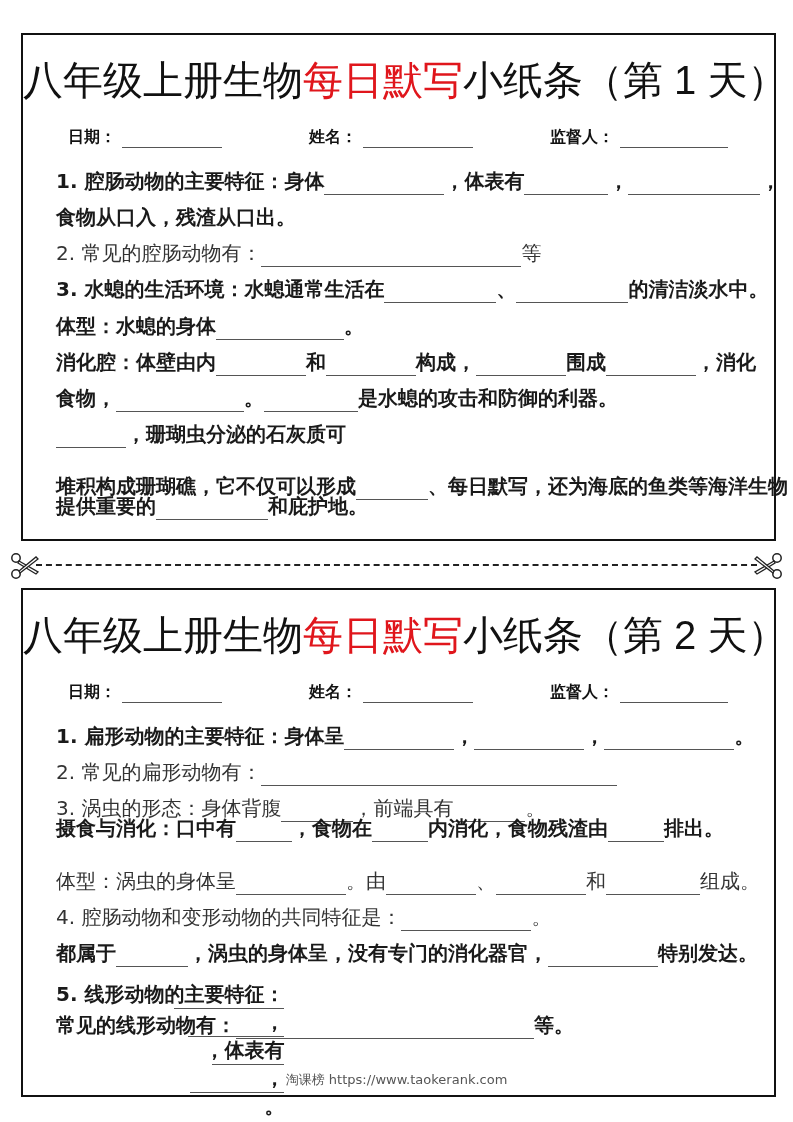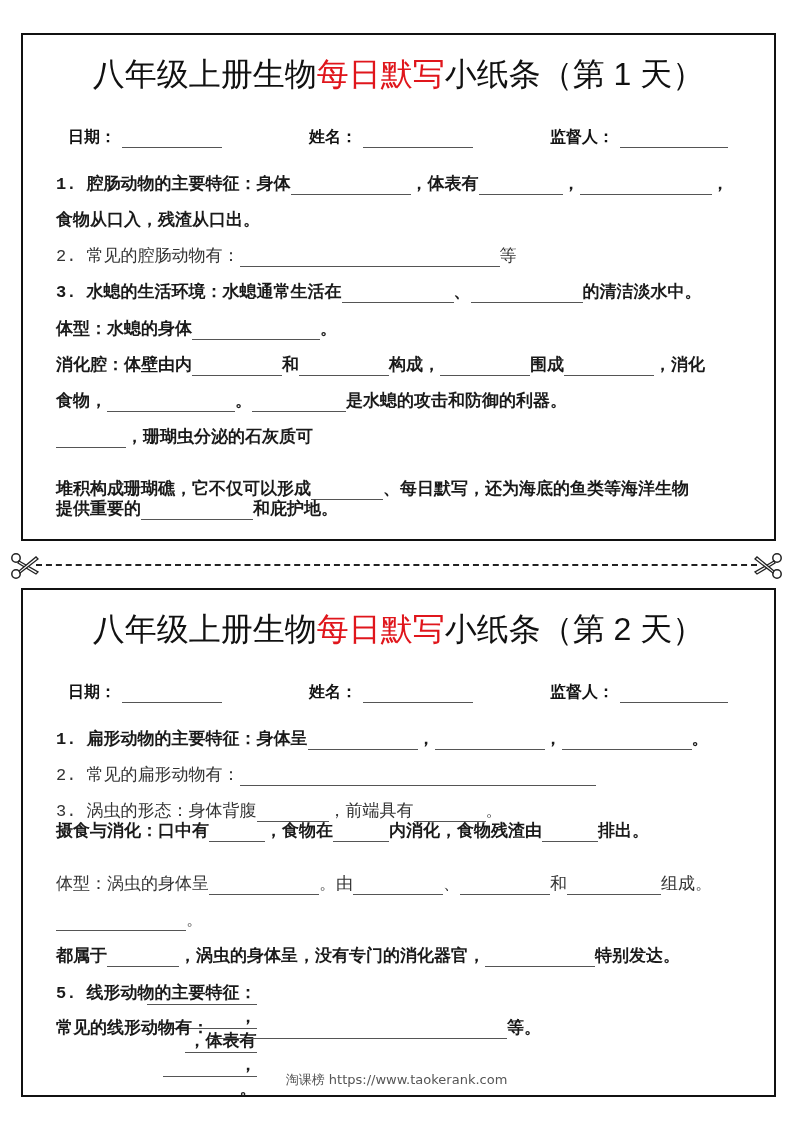--- a/index.html
+++ b/index.html
@@ -2,29 +2,29 @@
 <html><head>
 <meta charset="utf-8">
 <style>
   html, body { margin: 0; padding: 0; background: #ffffff; }
   body { width: 793px; height: 1122px; position: relative; overflow: hidden;
          font-family: "DejaVu Sans", "Liberation Sans", sans-serif; color: #111; }
   .card { position: absolute; left: 21px; width: 751px; border: 2.5px solid #111; background: #fff; box-sizing: content-box; }
   .card.c1 { top: 33px; height: 504px; }
   .card.c2 { top: 588px; height: 505px; }
   .title { position: absolute; left: 0; right: 0; top: 18px; text-align: center;
-           font-family: "Liberation Sans", "DejaVu Sans", sans-serif; font-size: 32px; font-weight: 400;
+           font-family: "Liberation Sans", "DejaVu Sans", sans-serif; font-size: 40px; font-weight: 400;
            letter-spacing: 0px; white-space: nowrap; color: #111; }
   .title .red { color: #e0161c; }
   .meta { position: absolute; left: 0; right: 0; top: 92px; height: 24px; font-size: 16px; font-weight: bold; }
   .meta .field { position: absolute; top: 0; white-space: nowrap; display: flex; align-items: flex-end; }
   .meta .blank { display: inline-block; border-bottom: 1.2px solid #555; height: 18px; margin-left: 6px; }
   .lines { position: absolute; left: 33px; right: 18px; top: 138px; }
-  .line { position: absolute; left: 0; white-space: nowrap; font-size: 17px; font-weight: bold; height: 22px;
-          display: flex; align-items: flex-end; color: #1a1a1a; font-family: Liberation Mono, monospace; }
+  .line { position: absolute; left: 0; white-space: nowrap; font-size: 20px; font-weight: bold; height: 22px;
+          display: flex; align-items: flex-end; color: #1a1a1a; }
   .line.light { font-weight: normal; color: #333; }
   .seg-blank { display: inline-block; border-bottom: 1.2px solid #555; height: 18px; }
   .cut { position: absolute; left: 0; top: 550px; width: 793px; height: 30px; }
   .dash { position: absolute; left: 36px; right: 36px; top: 14px; border-top: 2.5px dashed #222; }
   .scissors { position: absolute; top: 2px; width: 30px; height: 28px; }
   .scissors.left { left: 10px; }
   .scissors.right { right: 10px; }
   .watermark { position: absolute; left: 0; right: 0; top: 1071px; text-align: center; font-size: 13px; color: #555;
                font-family: "DejaVu Sans", sans-serif; }
 </style>
@@ -183,20 +183,21 @@
         <span class="seg-blank" style="width: 110px;"></span>
         <span>。由</span>
         <span class="seg-blank" style="width: 90px;"></span>
         <span>、</span>
         <span class="seg-blank" style="width: 90px;"></span>
         <span>和</span>
         <span class="seg-blank" style="width: 94px;"></span>
         <span>组成。</span>
       </div>
       <div class="line light" style="top: 181px;">
+        <span>4. 腔肠动物和变形动物的共同特征是：</span>
         <span class="seg-blank" style="width: 130px;"></span>
         <span>。</span>
       </div>
       <div class="line" style="top: 217px;">
         <span>都属于</span>
         <span class="seg-blank" style="width: 72px;"></span>
         <span>，涡虫的身体呈，没有专门的消化器官，</span>
         <span class="seg-blank" style="width: 110px;"></span>
         <span>特别发达。</span>
       </div>

